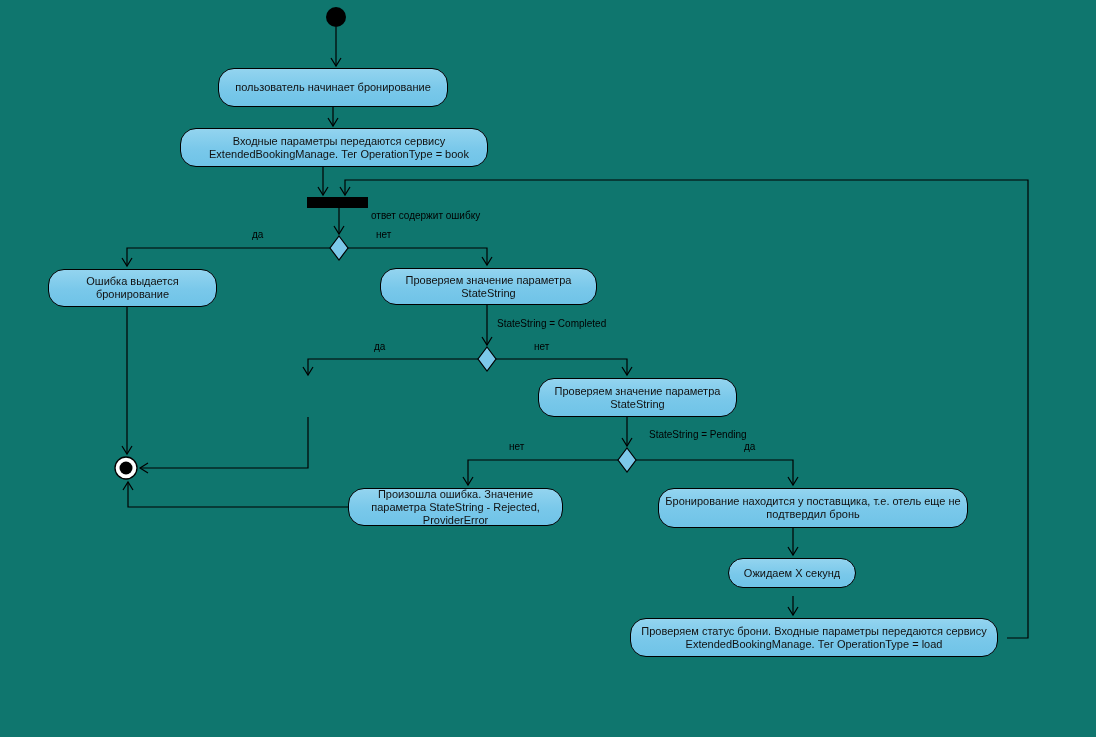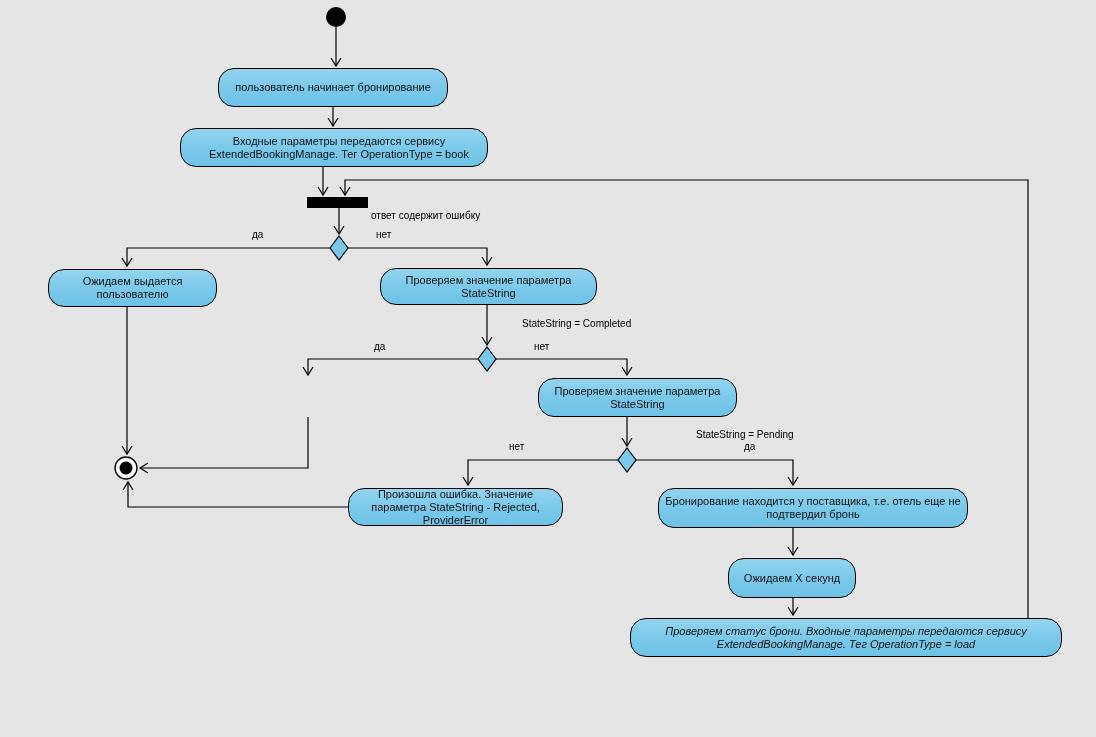--- a/index.html
+++ b/index.html
@@ -1,17 +1,17 @@
 <!DOCTYPE html>
 <html><head>
 <meta charset="utf-8">
 <style>
   html,body { margin:0; padding:0; background:#ffffff; }
   .canvas {
-    position:relative; width:1096px; height:737px; background:#e5e5e5;
+    position:relative; width:1096px; height:737px; background:#0f766e;
     font-family:"Liberation Sans", sans-serif; overflow:hidden;
   }
   .layer { position:absolute; left:0; top:0; }
   .node {
     position:absolute; box-sizing:border-box;
     display:flex; align-items:center; justify-content:center;
     text-align:center; font-size:11px; line-height:13px; color:#111111;
     background:linear-gradient(180deg,#93d4ef 0%,#79c8ea 55%,#6fc3e7 100%);
     border:1.4px solid #000000; border-radius:16px; padding:2px 6px;
   }
@@ -69,54 +69,54 @@
 
   <div class="node" style="left:218px; top:68px;  width:230px; height:39px;">
     <span>пользователь начинает бронирование</span>
   </div>
 
   <div class="node" style="left:180px; top:128px; width:308px; height:39px;padding-left:16px;">
     <span>Входные параметры передаются сервису ExtendedBookingManage. Тег OperationType = book</span>
   </div>
 
   <div class="node" style="left:48px;  top:269px; width:169px; height:38px;">
-    <span>Ожидаем выдается пользователю</span>
+    <span>Ошибка выдается бронирование</span>
   </div>
 
   <div class="node" style="left:380px; top:268px; width:217px; height:37px;">
     <span>Проверяем значение параметра StateString</span>
   </div>
 
 
   <div class="node" style="left:538px; top:378px; width:199px; height:39px;">
     <span>Проверяем значение параметра StateString</span>
   </div>
 
   <div class="node" style="left:348px; top:488px; width:215px; height:38px;">
     <span>Произошла ошибка. Значение параметра StateString - Rejected, ProviderError</span>
   </div>
 
   <div class="node" style="left:658px; top:488px; width:310px; height:40px; padding:15px 4px;">
     <span>Бронирование находится у поставщика, т.е. отель еще не подтвердил бронь</span>
   </div>
 
-  <div class="node" style="left:728px; top:558px; width:128px; height:40px;">
+  <div class="node" style="left:728px; top:558px; width:128px; height:30px;">
     <span>Ожидаем X секунд</span>
   </div>
 
-  <div class="node" style="left:630px; top:618px; width:432px; height:39px;font-style:italic;">
+  <div class="node" style="left:630px; top:618px; width:368px; height:39px;">
     <span>Проверяем статус брони. Входные параметры передаются сервису ExtendedBookingManage.  Тег OperationType = load</span>
   </div>
 
   <span class="elabel" style="left:371px; top:210px;">ответ содержит ошибку</span>
 
   <span class="elabel" style="left:252px; top:229px;">да</span>
   <span class="elabel" style="left:376px; top:229px;">нет</span>
 
-  <span class="elabel" style="left:497px; top:318px;margin-left:25px;">StateString = Completed</span>
+  <span class="elabel" style="left:497px; top:318px;">StateString = Completed</span>
   <span class="elabel" style="left:374px; top:341px;">да</span>
   <span class="elabel" style="left:534px; top:341px;">нет</span>
 
-  <span class="elabel" style="left:649px; top:429px;margin-left:47px;">StateString = Pending</span>
+  <span class="elabel" style="left:649px; top:429px;">StateString = Pending</span>
   <span class="elabel" style="left:744px; top:441px;">да</span>
   <span class="elabel" style="left:509px; top:441px;">нет</span>
 
 </div>
 
 </body></html>

